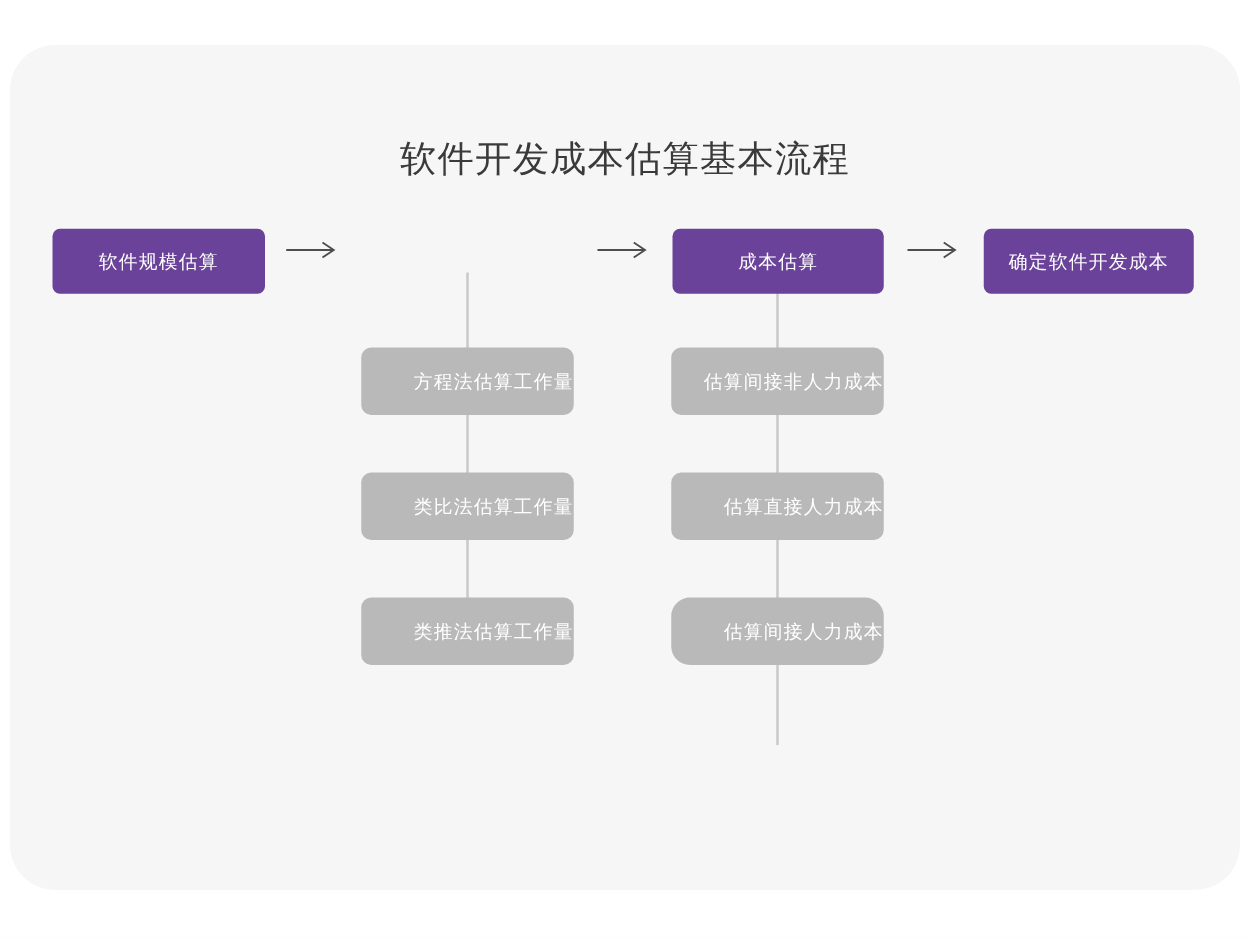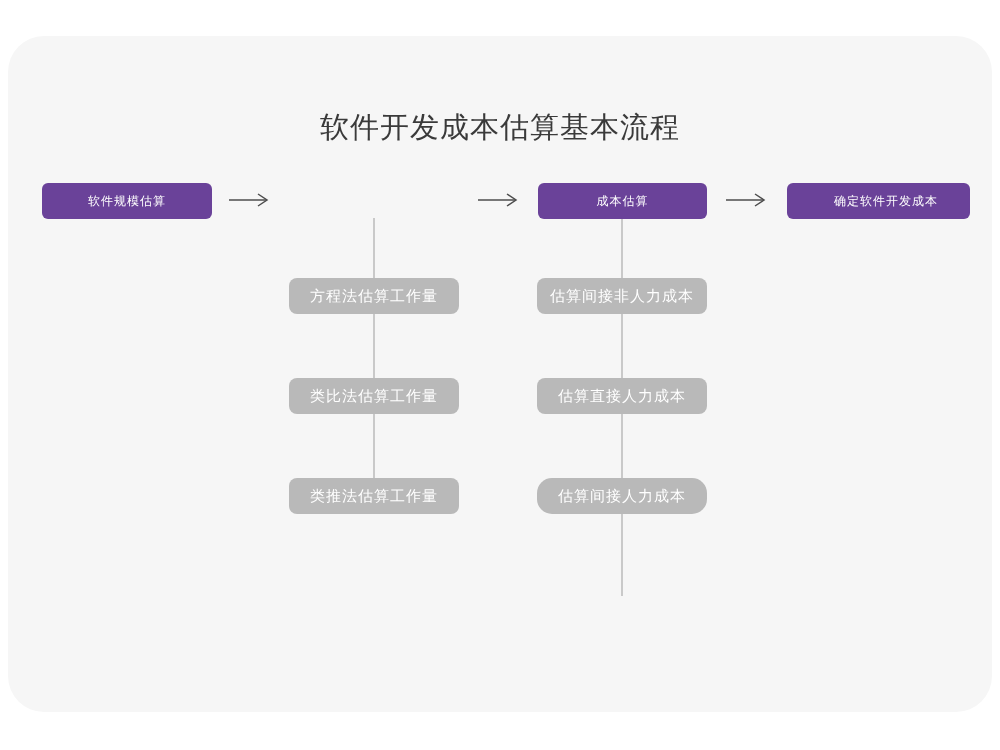--- a/index.html
+++ b/index.html
@@ -12,29 +12,29 @@
     position:absolute;left:8px;top:36px;width:984px;height:676px;
     background:var(--canvas-bg,#f6f6f6);border-radius:36px;
   }
   .title{
     position:absolute;top:96px;left:0;width:100%;text-align:center;
     font-size:29px;font-weight:400;color:var(--title-text,#3a3a3a);
     letter-spacing:1px;
     margin-top:12px;
   }
   .node{
-    position:absolute;height:36px;border-radius:6px;
+    position:absolute;height:52px;border-radius:6px;
     background:var(--primary-node-bg,#6a4299);color:var(--primary-node-text,#fff);
     display:flex;align-items:center;justify-content:center;
-    font-size:12px;letter-spacing:1px;z-index:2;
+    font-size:15px;letter-spacing:1px;z-index:2;
   }
   .subnode{
-    position:absolute;height:36px;border-radius:8px;
+    position:absolute;height:54px;border-radius:8px;
     background:var(--sub-node-bg,#b9b9b9);color:var(--sub-node-text,#fff);
-    display:flex;align-items:center;justify-content:center;
+    display:flex;align-items:center;justify-content:flex-end;
     font-size:15px;letter-spacing:1px;z-index:2;
   }
   .vline{
     position:absolute;width:2px;background:var(--connector-line,#c9c9c9);z-index:1;
   }
   .arrow{
     position:absolute;width:42px;height:16px;z-index:2;
     color:var(--arrow-stroke,#4d4d4d);
   }
   .arrow svg{display:block;}
@@ -73,21 +73,21 @@
     <span>成本估算</span>
   </div>
 
   <div class="arrow" style="left:725px;top:192px;">
     <svg width="42" height="16" viewBox="0 0 42 16">
       <line x1="1" y1="8" x2="38" y2="8" stroke="currentColor" stroke-width="1.5"></line>
       <polyline points="30,2 39,8 30,14" fill="none" stroke="currentColor" stroke-width="1.5"></polyline>
     </svg>
   </div>
 
-  <div class="node" style="left:787px;top:183px;width:168px;padding-left:15px;">
+  <div class="node" style="left:787px;top:183px;width:168px;">
     <span>确定软件开发成本</span>
   </div>
 
   <div class="subnode" style="left:289px;top:278px;width:170px;">
     <span>方程法估算工作量</span>
   </div>
   <div class="subnode" style="left:289px;top:378px;width:170px;">
     <span>类比法估算工作量</span>
   </div>
   <div class="subnode" style="left:289px;top:478px;width:170px;">

